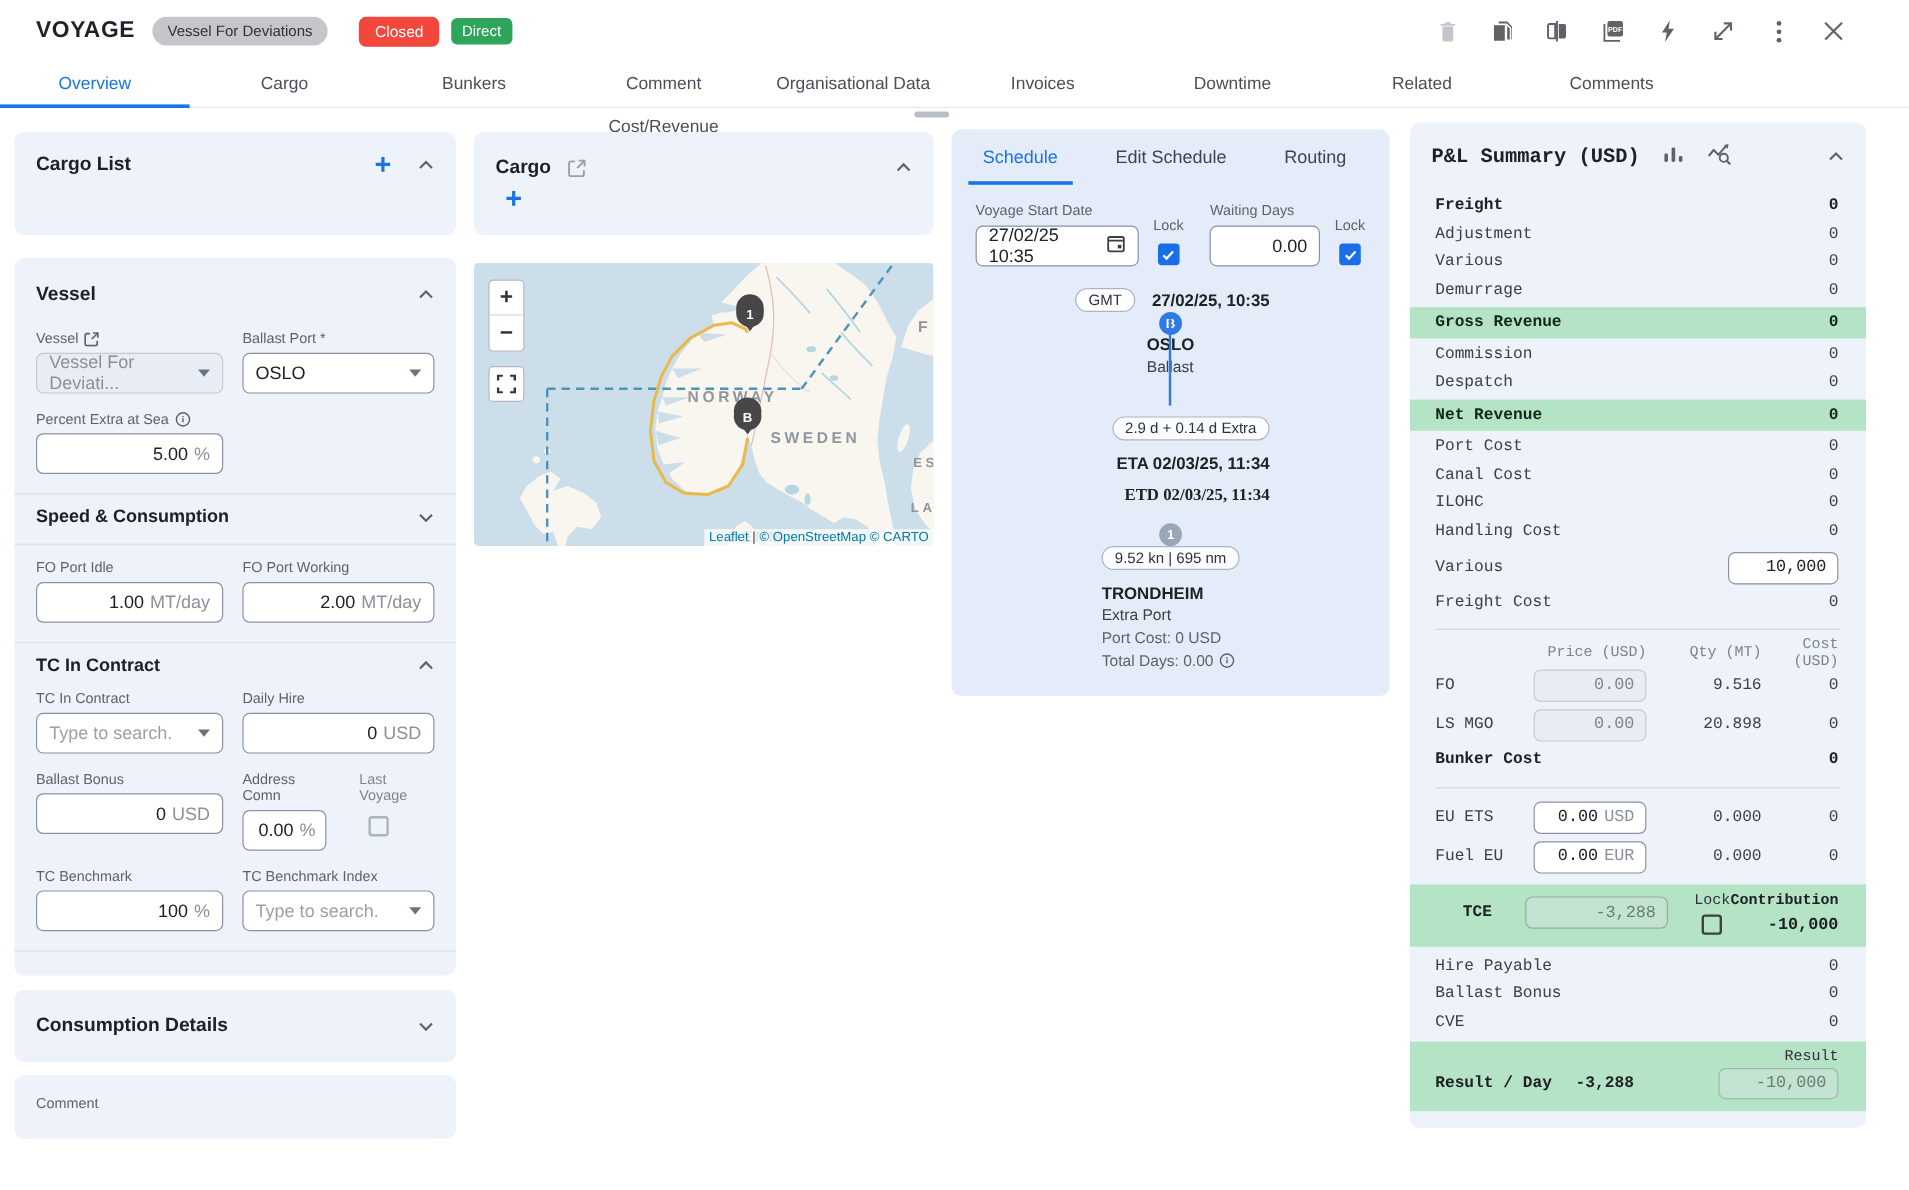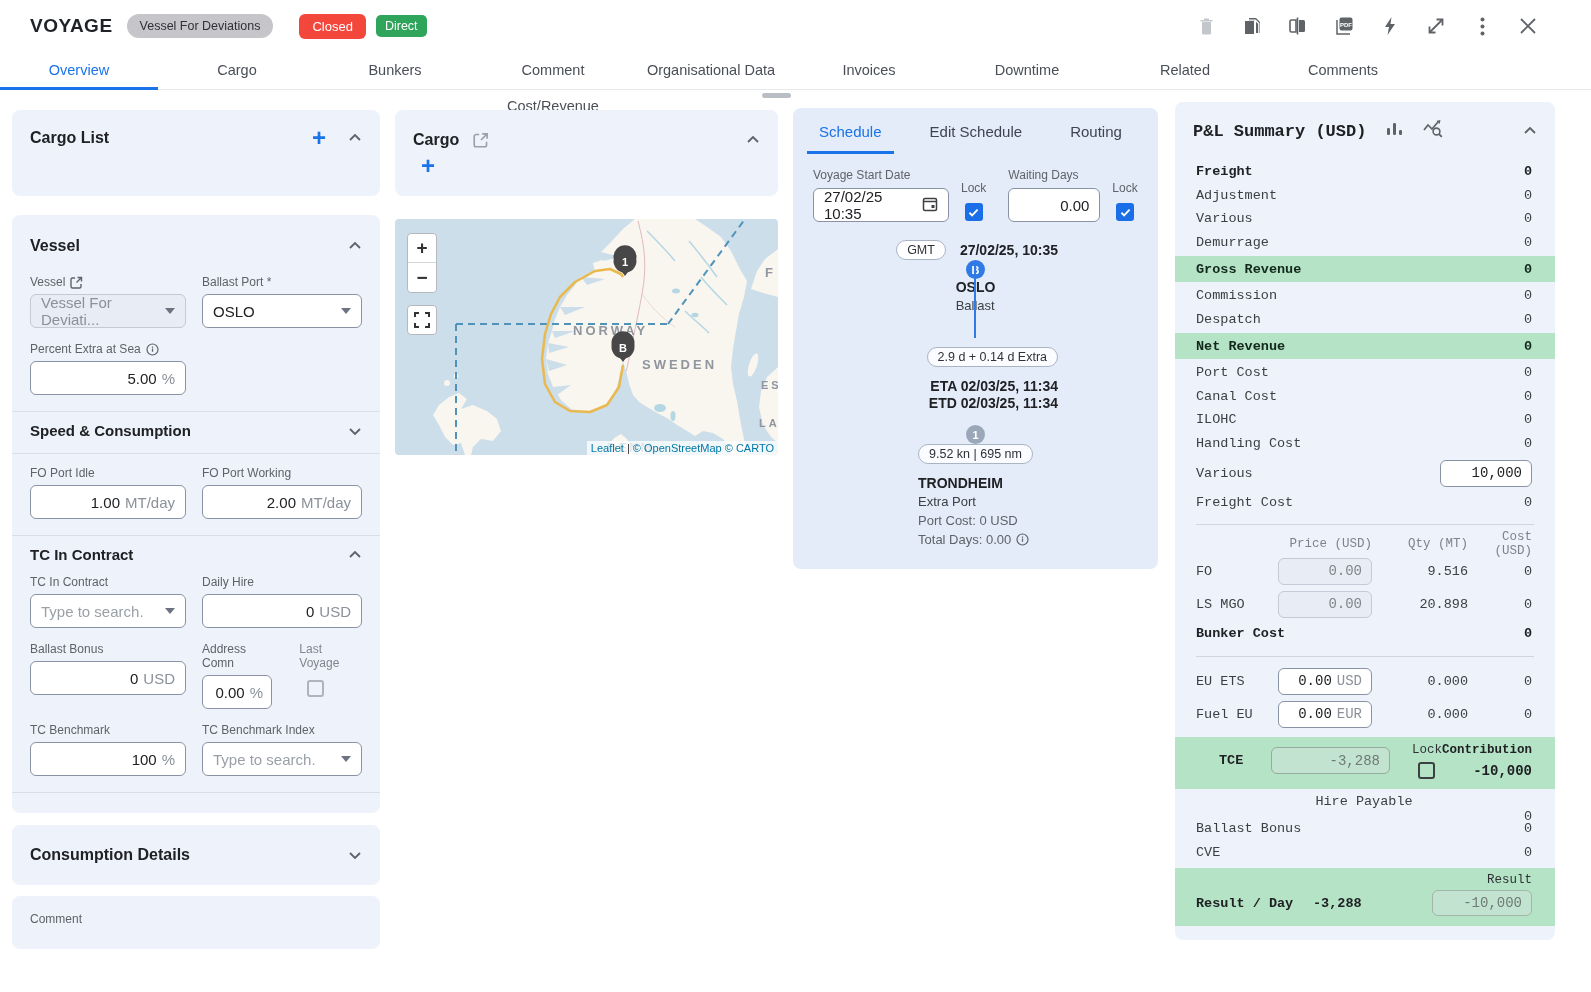--- a/index.html
+++ b/index.html
@@ -577,21 +577,21 @@
           <div class="t-right">
             <div class="bold14">OSLO</div>
             <div class="t-sub">Ballast</div>
           </div>
         </div>
 
         <div class="t-row" style="margin-top:34px;">
           <div class="t-left">
             <span class="t-chip">2.9 d + 0.14 d Extra</span>
             <div class="bold14" style="margin-top:11px;">ETA 02/03/25, 11:34</div>
-            <div class="bold14" style="margin-top:1px;">ETD 02/03/25, 11:34</div>
+            <div class="bold14" style="margin-top:12px;font-family:Liberation Serif, serif;">ETD 02/03/25, 11:34</div>
           </div>
           <div class="t-center" style="padding-top:14px;">
               <span class="t-circle gray">1</span>
             </div>
           <div class="t-right">
             <span class="t-chip">9.52 kn | 695 nm</span>
             <div class="bold14" style="margin-top:11px;">TRONDHEIM</div>
             <div class="t-sub">Extra Port</div>
             <div class="t-gray">Port Cost: 0 USD</div>
             <div class="t-gray">
@@ -747,21 +747,21 @@
         <span class="tce-lock">
           <span>Lock</span>
           <span class="checkbox unchecked dark"></span>
         </span>
         <span class="tce-right">
           <div class="cl">Contribution</div>
           <div class="cv">-10,000</div>
         </span>
       </div>
 
-      <div class="pnl-row" style="margin-top:5px;flex-direction:column;">
+      <div class="pnl-row" style="margin-top:5px;">
           <span>Hire Payable</span>
           <span class="v">0</span>
         </div>
       <div class="pnl-row">
           <span>Ballast Bonus</span>
           <span class="v">0</span>
         </div>
       <div class="pnl-row">
           <span>CVE</span>
           <span class="v">0</span>

